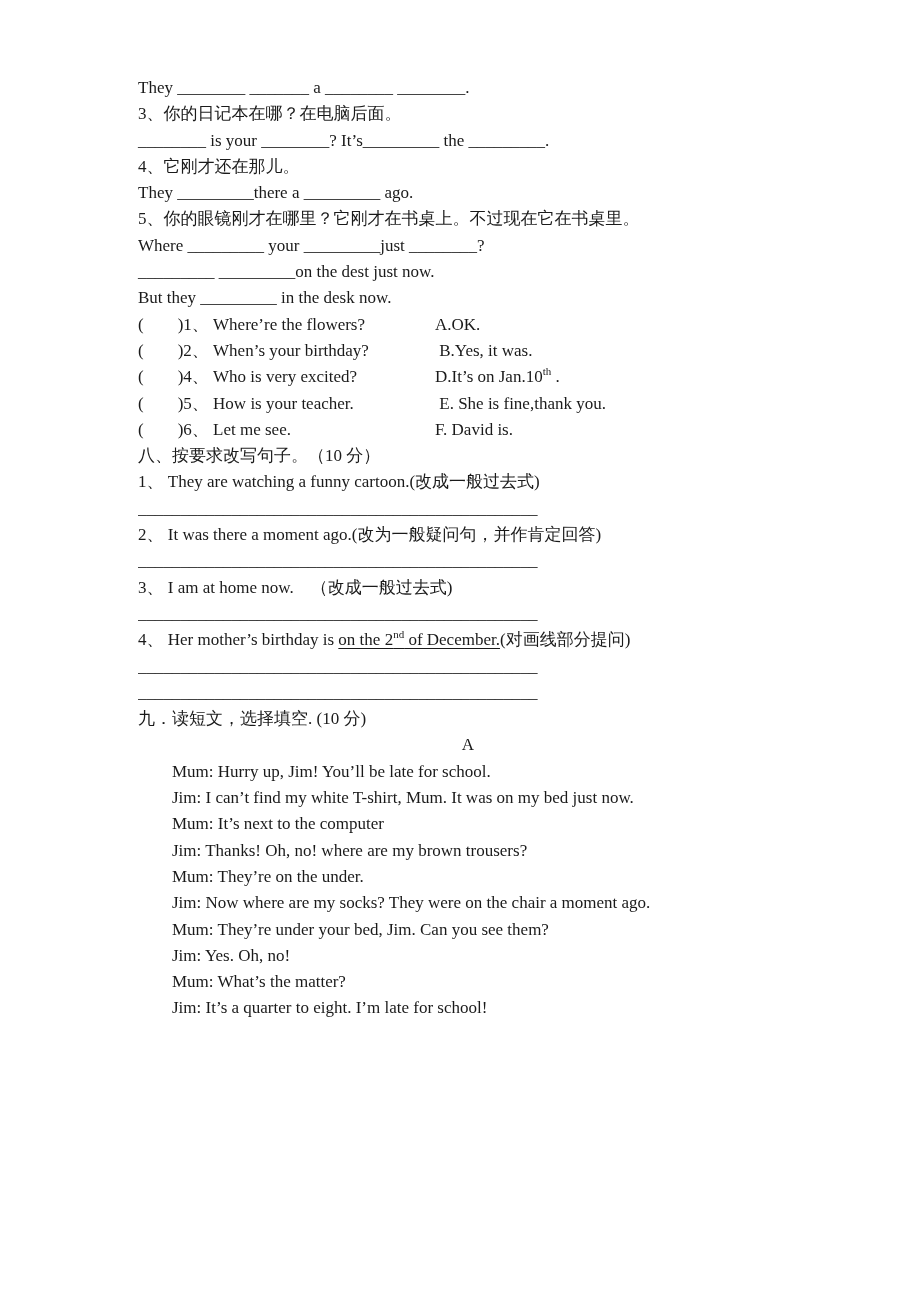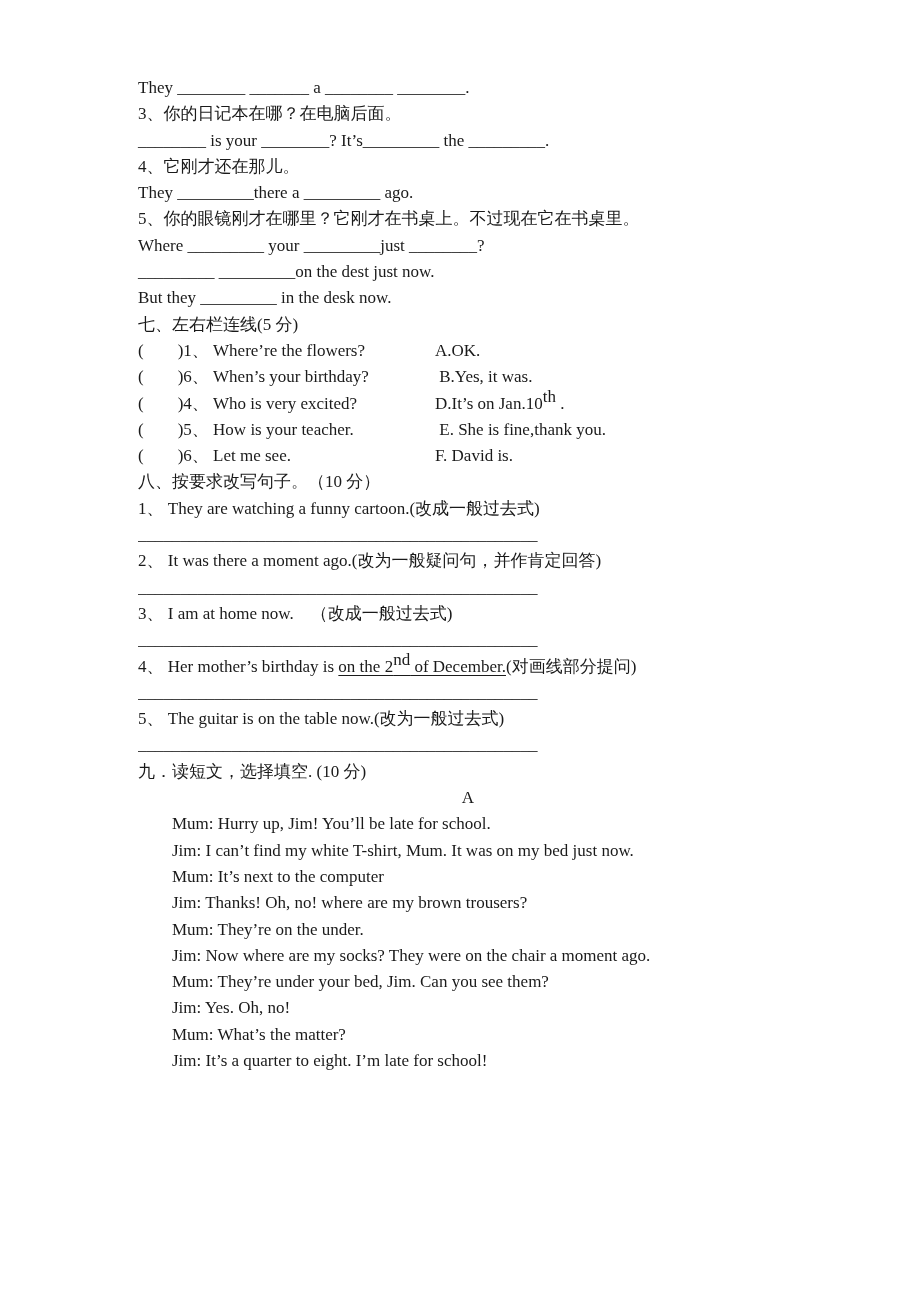--- a/index.html
+++ b/index.html
@@ -25,21 +25,21 @@
   .line {
     white-space: pre;
     height: 26.3px;
   }
   .match-left {
     display: inline-block;
     width: 297px;
     vertical-align: top;
   }
   sup {
-    font-size: 17px;
+    font-size: 11px;
     line-height: 0;
   }
   .u {
     text-decoration: underline;
     text-underline-offset: 3px;
     margin-top: 40px;
   }
   .center {
     text-align: center;
   }
@@ -62,25 +62,24 @@
     <div class="line">________ is your ________? It’s_________ the _________.</div>
     <div class="line">4、它刚才还在那儿。</div>
     <div class="line">They _________there a _________ ago.</div>
     <div class="line">5、你的眼镜刚才在哪里？它刚才在书桌上。不过现在它在书桌里。</div>
     <div class="line">Where _________ your _________just ________?</div>
     <div class="line">_________ _________on the dest just now.</div>
     <div class="line">But they _________ in the desk now.</div>
   </section>
 
   <section>
-    <div class="line">七、左右栏连线(5 分)</div>
 
     <div class="line"><span class="match-left">(        )1、 Where’re the flowers?</span><span><span>A.OK.</span><sup></sup><span></span></span></div>
 
-    <div class="line"><span class="match-left">(        )6、 When’s your birthday?</span><span><span> B.Yes, it was.</span><sup></sup><span></span></span></div>
+    <div class="line"><span class="match-left">(        )2、 When’s your birthday?</span><span><span> B.Yes, it was.</span><sup></sup><span></span></span></div>
 
 
     <div class="line"><span class="match-left">(        )4、 Who is very excited?</span><span><span>D.It’s on Jan.10</span><sup>th</sup><span> .</span></span></div>
 
     <div class="line"><span class="match-left">(        )5、 How is your teacher.</span><span><span> E. She is fine,thank you.</span><sup></sup><span></span></span></div>
 
     <div class="line"><span class="match-left">(        )6、 Let me see.</span><span><span>F. David is.</span><sup></sup><span></span></span></div>
   </section>
 
   <section>
@@ -91,21 +90,20 @@
 
     <div class="line"><span>2、 It was there a moment ago.(改为一般疑问句，并作肯定回答)</span><span class="u"><span></span><sup></sup><span></span></span><span></span></div>
     <div class="line answer-line">_______________________________________________</div>
 
     <div class="line"><span>3、 I am at home now.    （改成一般过去式)</span><span class="u"><span></span><sup></sup><span></span></span><span></span></div>
     <div class="line answer-line">_______________________________________________</div>
 
     <div class="line"><span>4、 Her mother’s birthday is </span><span class="u"><span>on the 2</span><sup>nd</sup><span> of December.</span></span><span>(对画线部分提问)</span></div>
     <div class="line answer-line">_______________________________________________</div>
 
-    <div class="line"><span>5、 The guitar is on the table now.(改为一般过去式)</span><span class="u"><span></span><sup></sup><span></span></span><span></span></div>
     <div class="line answer-line">_______________________________________________</div>
   </section>
 
   <section>
     <div class="line">九．读短文，选择填空. (10 分)</div>
     <div class="line center">A</div>
     <div class="line dialog">Mum: Hurry up, Jim! You’ll be late for school.</div>
     <div class="line dialog">Jim: I can’t find my white T-shirt, Mum. It was on my bed just now.</div>
     <div class="line dialog">Mum: It’s next to the computer</div>
     <div class="line dialog">Jim: Thanks! Oh, no! where are my brown trousers?</div>

